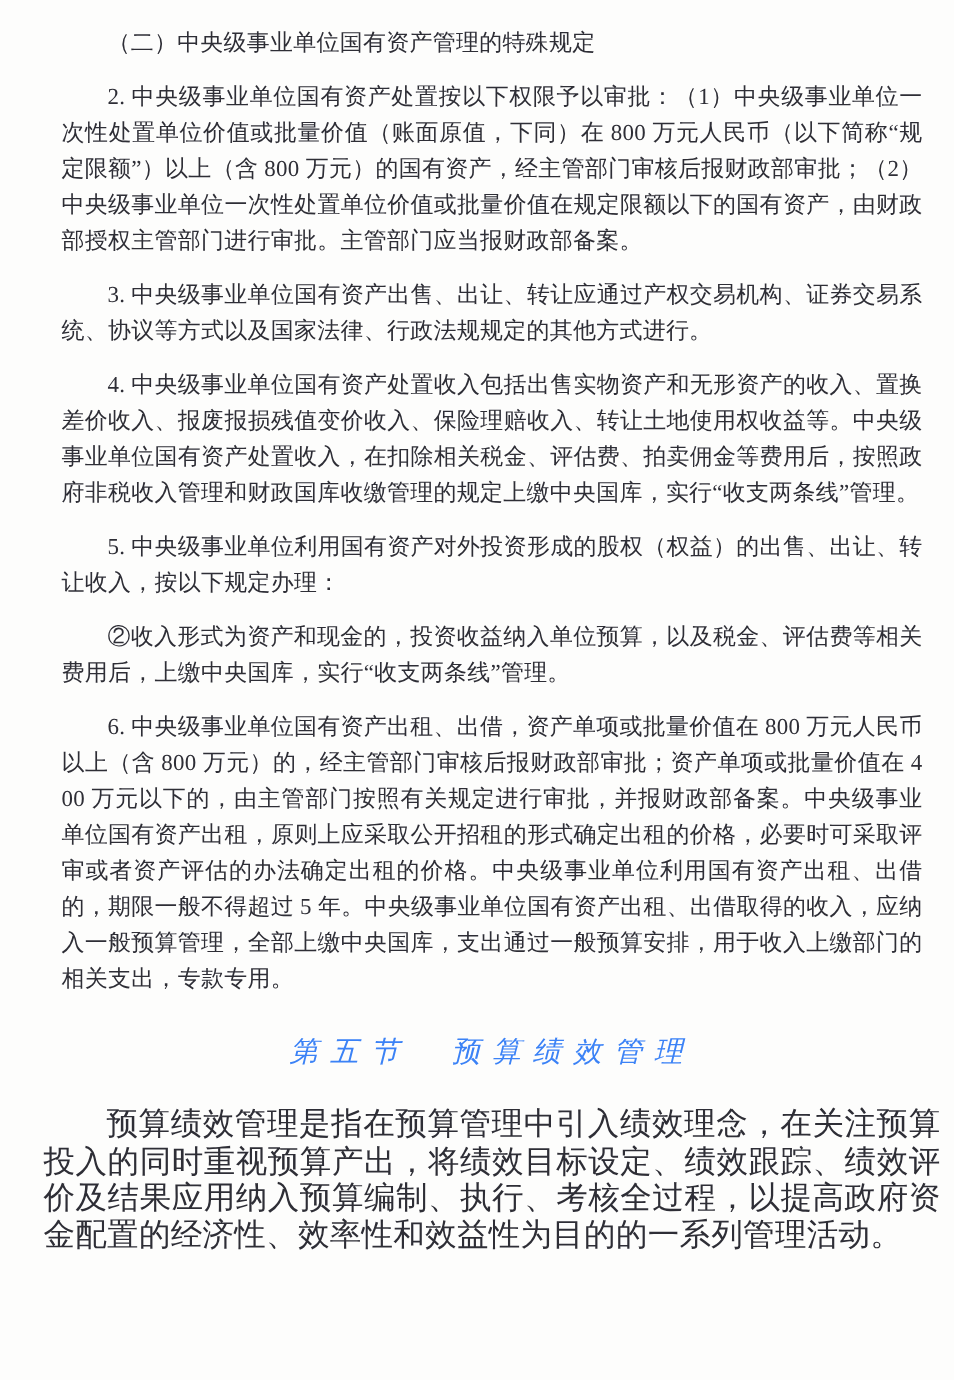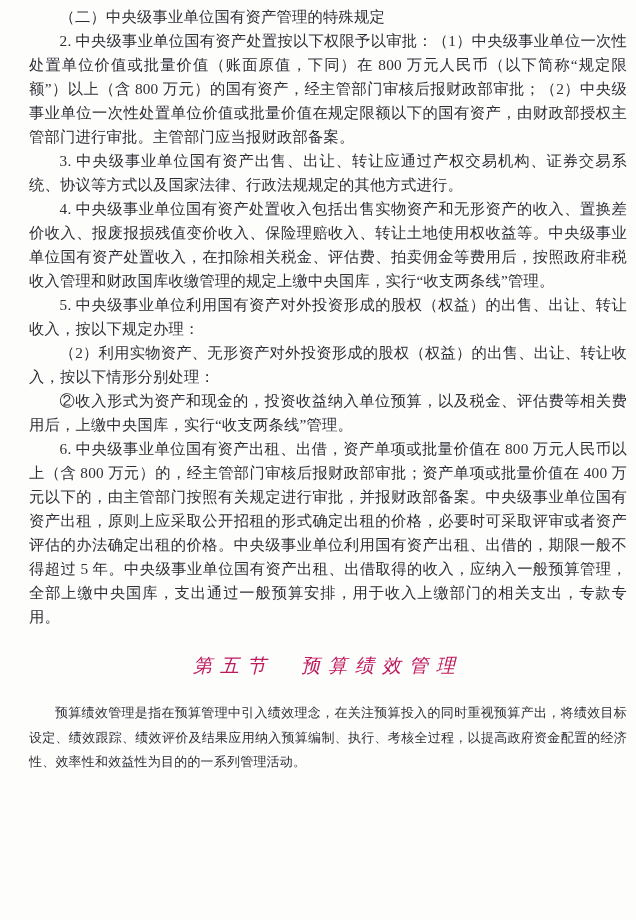--- a/index.html
+++ b/index.html
@@ -15,59 +15,58 @@
   .page {
     box-sizing: border-box;
     width: 636px;
     height: 920px;
     padding: 5px 9px 0 29px;
     background: #fdfdfc;
     font-family: "Liberation Serif", "DejaVu Serif", serif;
     color: #2e2e36;
   }
   .doc-body p.body-para {
-    margin: 0;
+    margin: 12px;
     font-size: 15.3px;
     line-height: 24px;
     text-align: justify;
     text-indent: 2em;
     letter-spacing: 0.2px;
     word-break: break-all;
   }
   h2.section-heading {
     margin: 23px 0 21px 0;
     text-align: center;
     font-size: 19px;
     line-height: 28px;
     font-weight: normal;
     font-style: italic;
     letter-spacing: 8px;
-    color: #be185d;
+    color: #3b82f6;
   }
   .doc-body p.closing-para {
     margin: 0;
-    font-size: 13px;
+    font-size: 21px;
     line-height: 24.5px;
     text-align: justify;
     text-indent: 2em;
     letter-spacing: 0.2px;
     word-break: break-all;
   }
 </style>
 </head>
 <body>
 
 <div class="page">
   <div class="doc-body">
     <p class="body-para">（二）中央级事业单位国有资产管理的特殊规定</p>
     <p class="body-para">2. 中央级事业单位国有资产处置按以下权限予以审批：（1）中央级事业单位一次性处置单位价值或批量价值（账面原值，下同）在 800 万元人民币（以下简称“规定限额”）以上（含 800 万元）的国有资产，经主管部门审核后报财政部审批；（2）中央级事业单位一次性处置单位价值或批量价值在规定限额以下的国有资产，由财政部授权主管部门进行审批。主管部门应当报财政部备案。</p>
     <p class="body-para">3. 中央级事业单位国有资产出售、出让、转让应通过产权交易机构、证券交易系统、协议等方式以及国家法律、行政法规规定的其他方式进行。</p>
     <p class="body-para">4. 中央级事业单位国有资产处置收入包括出售实物资产和无形资产的收入、置换差价收入、报废报损残值变价收入、保险理赔收入、转让土地使用权收益等。中央级事业单位国有资产处置收入，在扣除相关税金、评估费、拍卖佣金等费用后，按照政府非税收入管理和财政国库收缴管理的规定上缴中央国库，实行“收支两条线”管理。</p>
     <p class="body-para">5. 中央级事业单位利用国有资产对外投资形成的股权（权益）的出售、出让、转让收入，按以下规定办理：</p>
-    <p class="body-para">（2）利用实物资产、无形资产对外投资形成的股权（权益）的出售、出让、转让收入，按以下情形分别处理：</p>
     <p class="body-para">②收入形式为资产和现金的，投资收益纳入单位预算，以及税金、评估费等相关费用后，上缴中央国库，实行“收支两条线”管理。</p>
     <p class="body-para">6. 中央级事业单位国有资产出租、出借，资产单项或批量价值在 800 万元人民币以上（含 800 万元）的，经主管部门审核后报财政部审批；资产单项或批量价值在 400 万元以下的，由主管部门按照有关规定进行审批，并报财政部备案。中央级事业单位国有资产出租，原则上应采取公开招租的形式确定出租的价格，必要时可采取评审或者资产评估的办法确定出租的价格。中央级事业单位利用国有资产出租、出借的，期限一般不得超过 5 年。中央级事业单位国有资产出租、出借取得的收入，应纳入一般预算管理，全部上缴中央国库，支出通过一般预算安排，用于收入上缴部门的相关支出，专款专用。</p>
 
     <h2 class="section-heading">第五节　预算绩效管理</h2>
 
     <p class="closing-para">预算绩效管理是指在预算管理中引入绩效理念，在关注预算投入的同时重视预算产出，将绩效目标设定、绩效跟踪、绩效评价及结果应用纳入预算编制、执行、考核全过程，以提高政府资金配置的经济性、效率性和效益性为目的的一系列管理活动。</p>
   </div>
 </div>
 
 </body></html>

